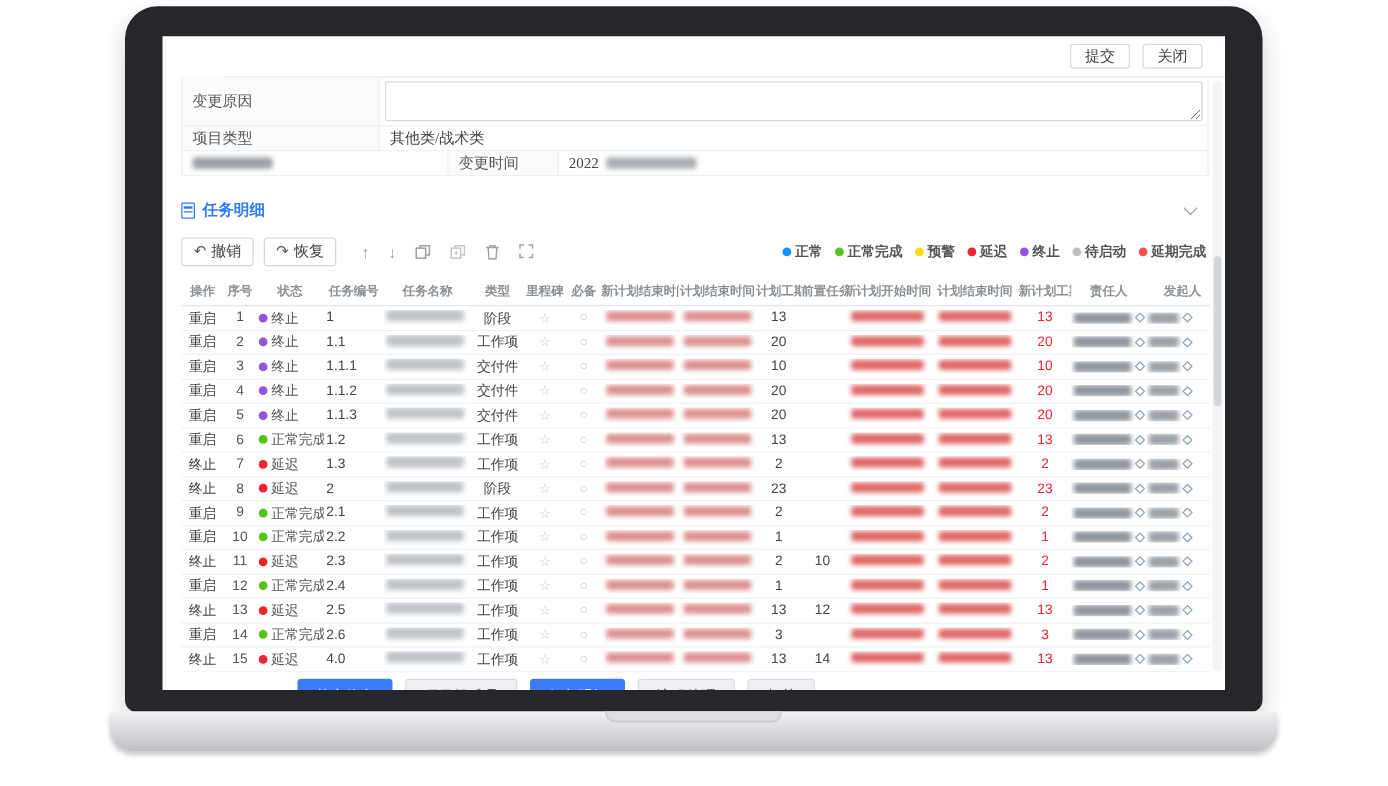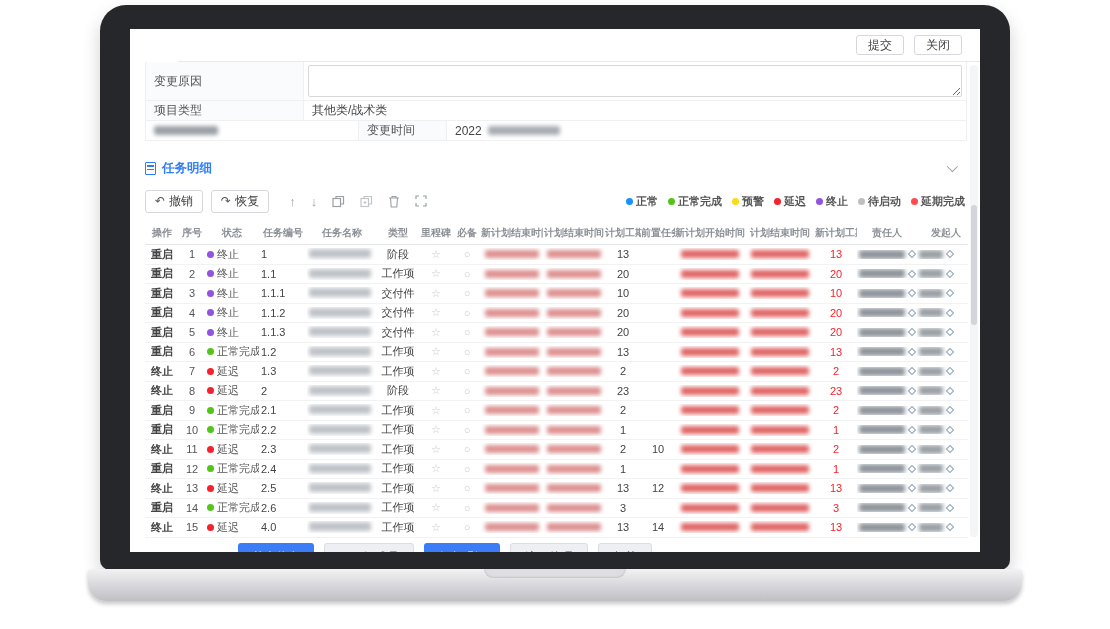--- a/index.html
+++ b/index.html
@@ -20,21 +20,21 @@
     background:#dedee2;border-radius:0 0 9px 9px;box-shadow:inset 0 -1px 2px rgba(0,0,0,.12);}
 
   
   .top-actions{height:33px;display:flex;justify-content:flex-end;align-items:center;
     gap:10px;padding-right:18px;border-bottom:1px solid #e8eaed;margin-left:48px;}
   .btn-plain{border:1px solid #d5d8dc;background:#fff;color:#444;font-size:12px;
     padding:2px 11px;border-radius:3px;line-height:14px;cursor:pointer;
     font-family:inherit;}
 
   
-  .form{margin:0 13px 13px 15px;border:1px solid #eef0f2;border-top:none;font-size:12px;color:#555;}
+  .form{margin:0 13px 13px 15px;border:1px solid #eef0f2;border-top:none;font-size:12px;color:#555;font-family:Liberation Serif, serif;}
   .frow{display:flex;border-top:1px solid #eef0f2;}
   .frow:first-child{border-top:none;}
   .flabel{width:158px;background:#fafbfc;padding:2px 8px;display:flex;align-items:center;
     border-right:1px solid #eef0f2;flex-shrink:0;}
   .fvalue{display:flex;align-items:center;padding:2px 8px;color:#444;}
   .r1 .fvalue{flex:1;padding:3px 4px;}
   .r1 textarea{width:100%;height:32px;border:1px solid #d9d9d9;border-radius:2px;
     resize:both;font-family:inherit;}
   .r2,.r3{height:20px;}
   .r2 .fvalue{flex:1;text-align:right;}
@@ -69,21 +69,21 @@
 
   
   .table{margin:9px 0 0 15px;width:823px;overflow:hidden;
     --cols:34px 26px 54px 48px 70px 42px 34px 28px 62px 62px 36px 34px 70px 70px 42px 60px 58px;}
   .thead{display:grid;grid-template-columns:var(--cols);height:23px;align-items:center;
     border-bottom:1px solid #e3e6ea;color:#8b9096;font-size:10px;font-weight:bold;}
   .th{text-align:center;white-space:nowrap;overflow:hidden;}
   .tr{display:grid;grid-template-columns:var(--cols);height:19.5px;align-items:center;
     border-bottom:1px solid #f1f2f4;font-size:11px;color:#444;}
   .td{white-space:nowrap;overflow:hidden;}
-  .c-op{text-align:center;font-weight:bold;}
+  .c-op{text-align:center;}
   .c-op a{color:#444;text-decoration:none;cursor:pointer;}
   .c-no{text-align:center;color:#555;}
   .c-status{display:flex;align-items:center;gap:3px;padding-left:2px;color:#555;}
   .c-taskno,.c-name{padding-left:2px;}
   .c-type,.c-date,.c-dur,.c-pre,.c-mile,.c-req{text-align:center;}
   .c-mile,.c-req{color:#c8ccd2;font-size:11px;cursor:pointer;}
   .c-ndur{text-align:center;color:#f5222d;}
   .c-owner,.c-init{display:flex;align-items:center;gap:4px;padding-left:2px;}
 
   

